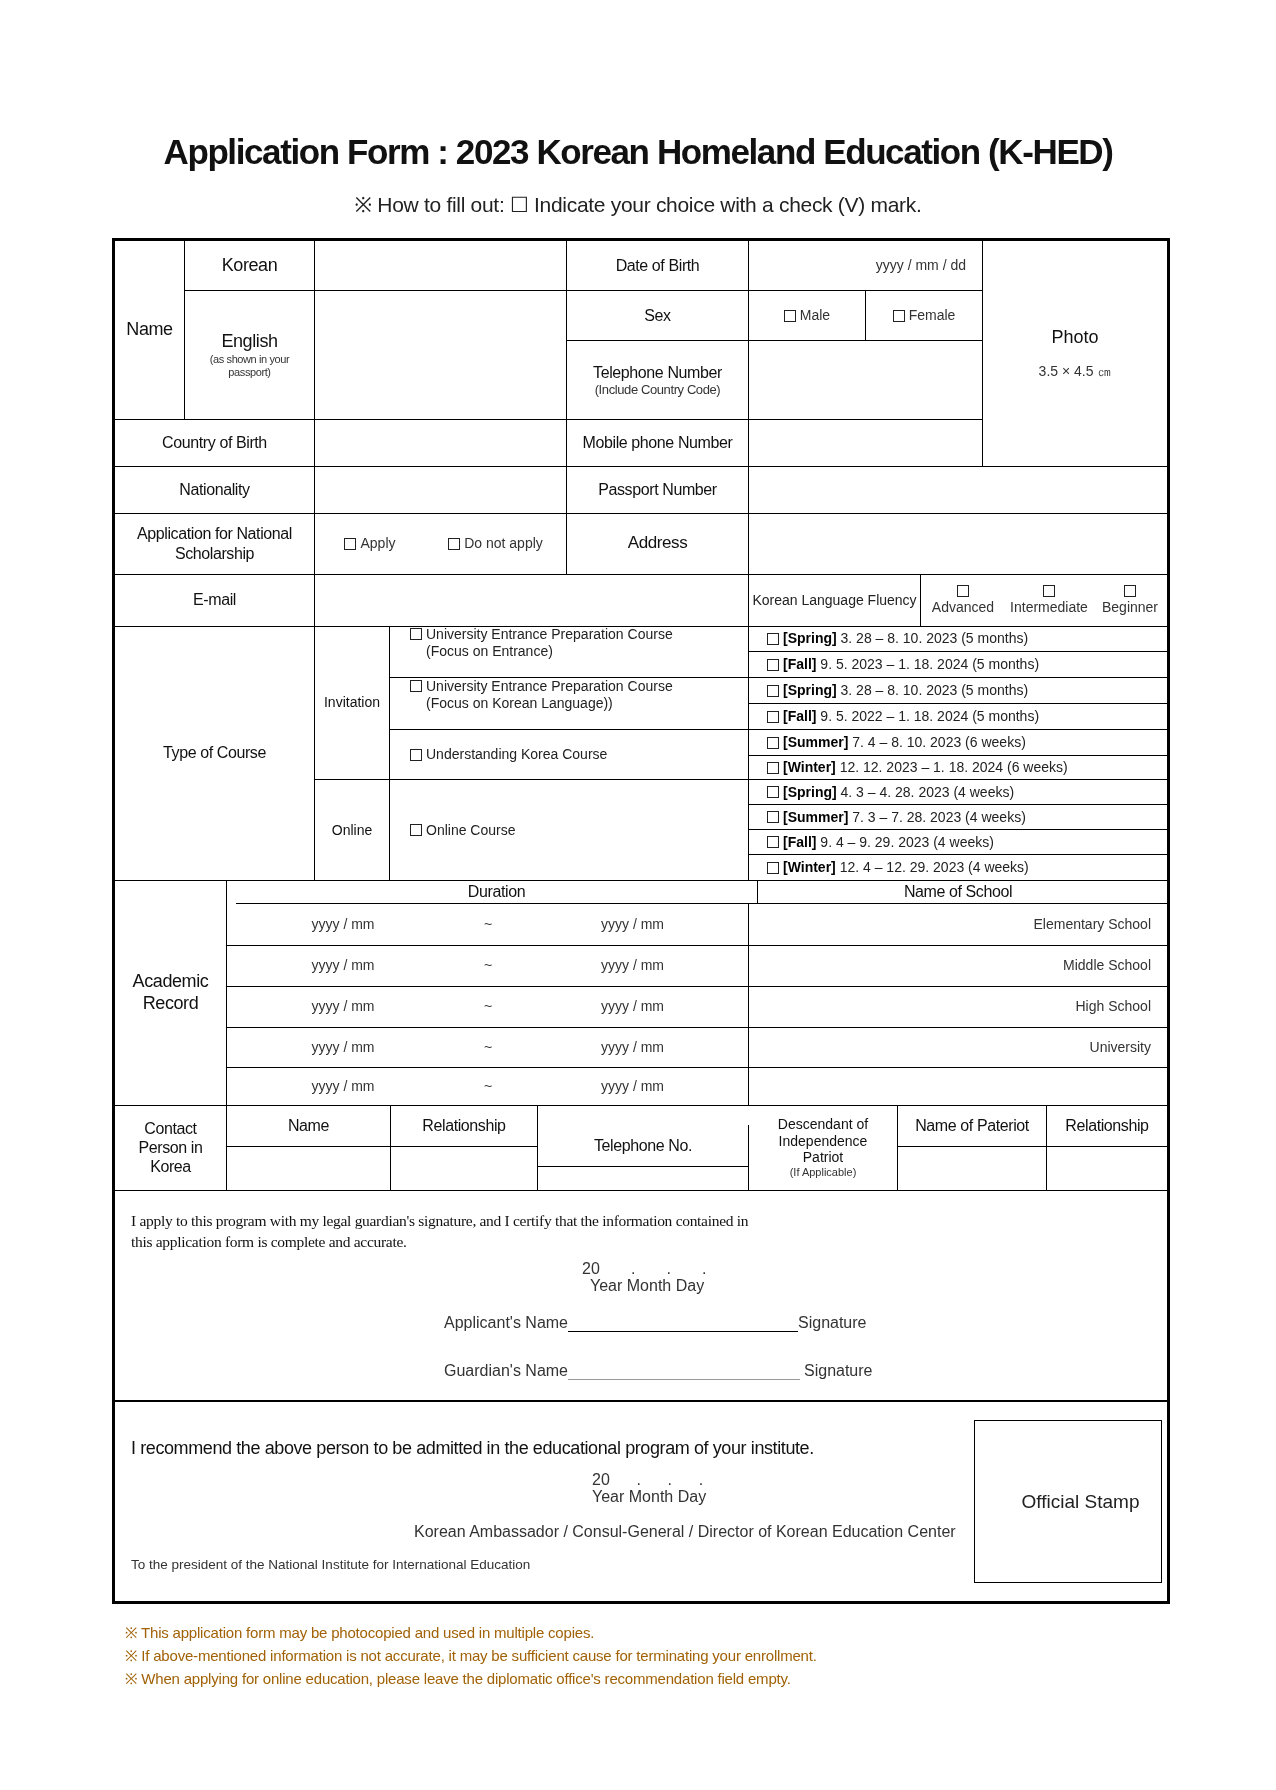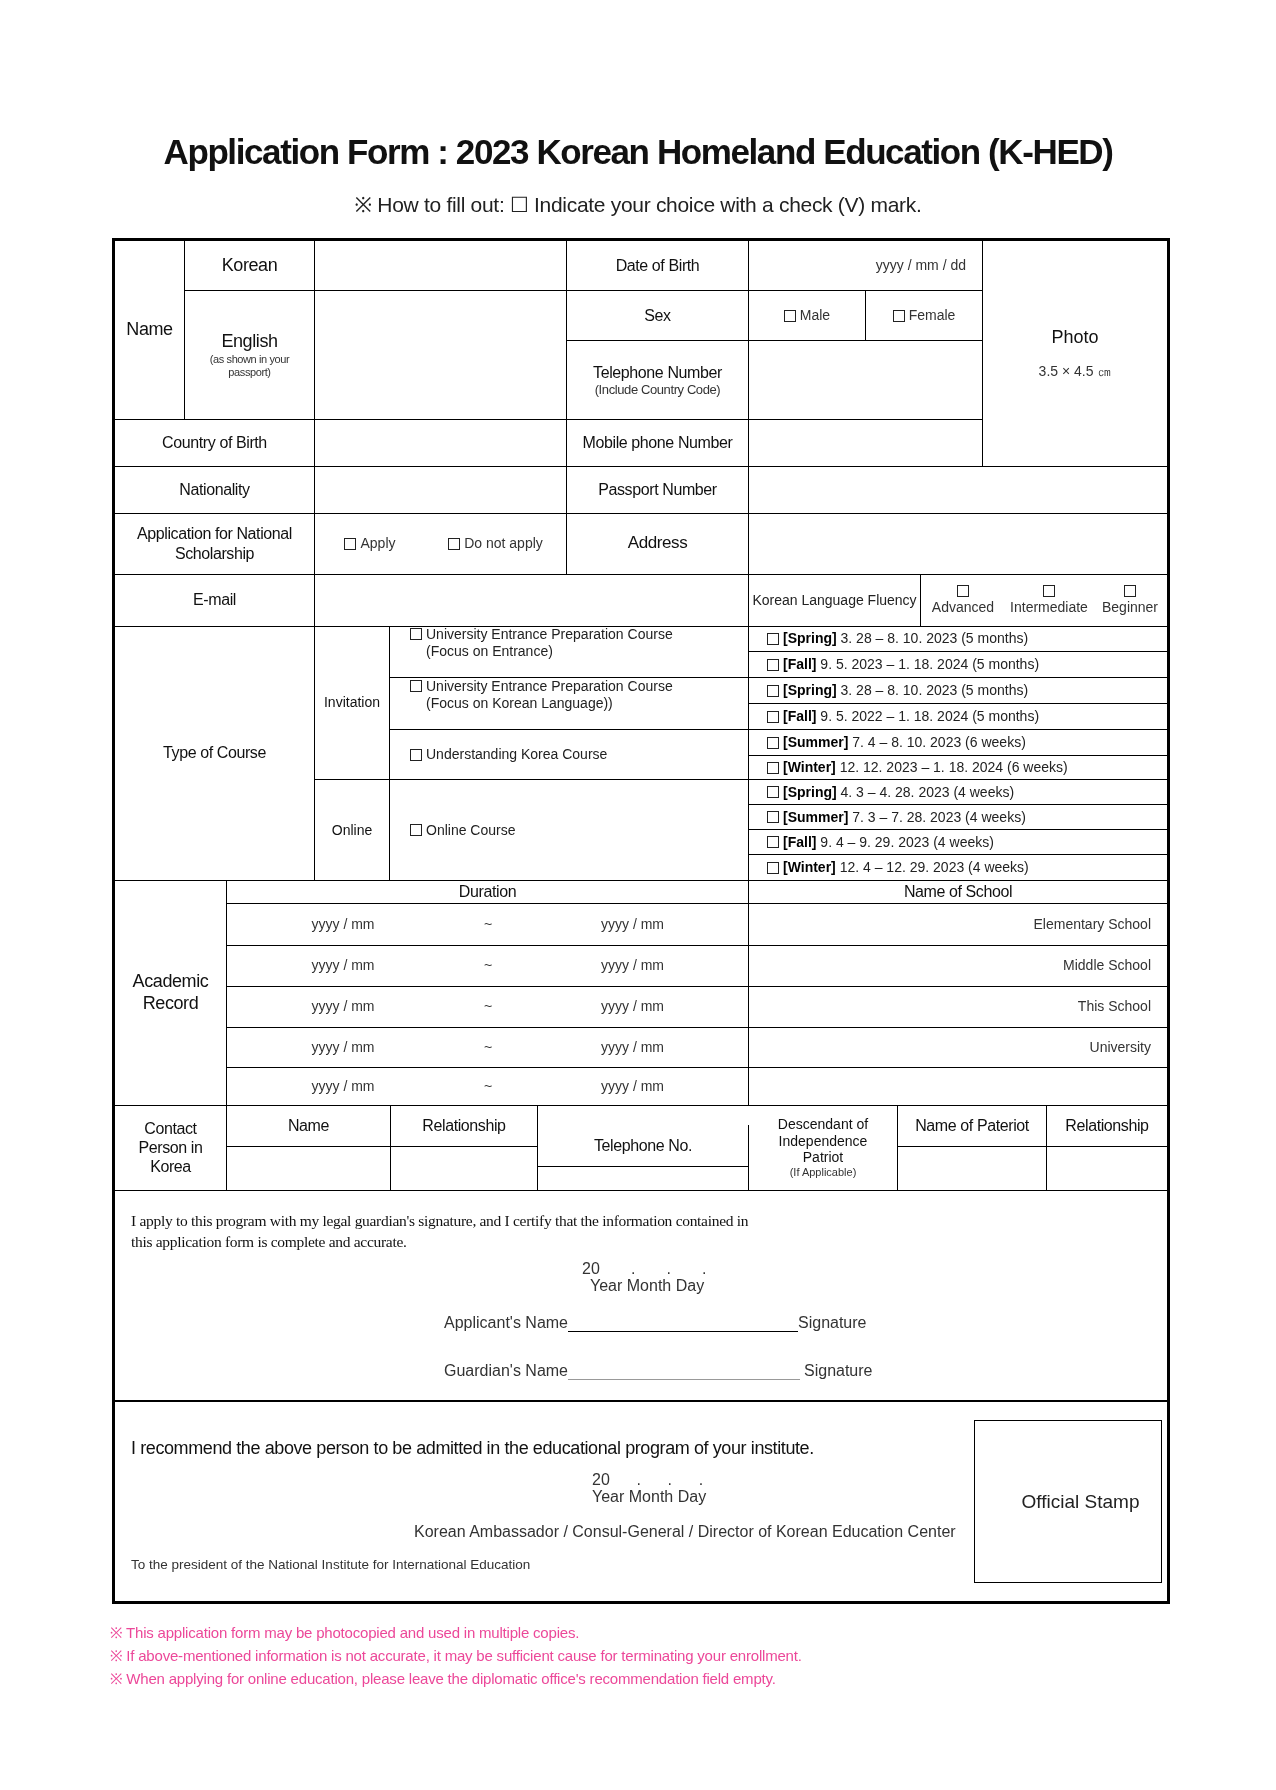--- a/index.html
+++ b/index.html
@@ -14,21 +14,21 @@
   .light { color:#333; font-size:14px; }
   .hline { position:absolute; height:0; border-top:1px solid #000; }
   .col { flex-direction:column; }
   .left { justify-content:flex-start; text-align:left; padding-left:8px; }
   .right { justify-content:flex-end; text-align:right; padding-right:16px; }
   .chk { display:inline-block; width:10px; height:10px; border:1px solid #222; margin-right:4px; vertical-align:-1px; }
   .period { font-size:14px; color:#222; }
   .period b { color:#000; }
   .stamp { position:absolute; left:974px; top:1420px; width:161px; height:161px; border:1px solid #000; display:flex; align-items:center; justify-content:center; font-size:19px; color:#222;padding-left:25px; }
   .txt { position:absolute; font-size:16px; }
-  .note { position:absolute; left:110px; font-size:15px; color:#ec4899; letter-spacing:-0.2px; }
+  .note { position:absolute; left:125px; font-size:15px; color:#a16207; letter-spacing:-0.2px; }
   .uline { display:inline-block; width:230px; border-bottom:1px solid #000; height:12px; vertical-align:bottom; }
   .uline.g { border-bottom-color:#999; }
 </style>
 </head>
 <body>
 
 <div class="title">Application Form : 2023 Korean Homeland Education (K-HED)</div>
 <div class="subtitle">※ How to fill out: ☐ Indicate your choice with a check (V) mark.</div>
 
 <div class="frame"></div>
@@ -176,21 +176,21 @@
   <div class="cell left period" style="left:0;top:179px;width:418px;height:25px;border-bottom:1px solid #000;padding-left:18px;"><span class="chk"></span><b>[Summer]</b>&nbsp;<span>7. 3 – 7. 28. 2023 (4 weeks)</span></div>
   <div class="cell left period" style="left:0;top:204px;width:418px;height:25px;border-bottom:1px solid #000;padding-left:18px;"><span class="chk"></span><b>[Fall]</b>&nbsp;<span>9. 4 – 9. 29. 2023 (4 weeks)</span></div>
   <div class="cell left period" style="left:0;top:229px;width:418px;height:25px;padding-left:18px;"><span class="chk"></span><b>[Winter]</b>&nbsp;<span>12. 4 – 12. 29. 2023 (4 weeks)</span></div>
 </div>
 
 <div class="hline" style="left:115px;top:880px;width:1052px;"></div>
 
 <div class="cell lbl" style="left:115px;top:880px;width:112px;height:225px;border-right:1px solid #000;font-size:18px;">
     <span style="width:80px;">Academic Record</span>
   </div>
-<div class="cell lbl" style="left:227px;top:880px;width:522px;height:24px;border-right:1px solid #000;border-bottom:1px solid #000;">
+<div class="cell lbl" style="left:236px;top:880px;width:522px;height:24px;border-right:1px solid #000;border-bottom:1px solid #000;">
     <span>Duration</span>
   </div>
 <div class="cell lbl" style="left:749px;top:880px;width:418px;height:24px;border-bottom:1px solid #000;">
     <span>Name of School</span>
   </div>
 
 <div style="position:absolute;left:227px;top:904px;width:940px;height:201px;">
   <div style="position:absolute;left:0;top:0;width:940px;height:41px;border-bottom:1px solid #000;">
     <div class="cell light" style="left:0;top:0;width:232px;height:41px;">
         <span>yyyy / mm</span>
@@ -223,21 +223,21 @@
     <div class="cell light" style="left:0;top:0;width:232px;height:41px;">
         <span>yyyy / mm</span>
       </div>
     <div class="cell light" style="left:232px;top:0;width:58px;height:41px;">
         <span>~</span>
       </div>
     <div class="cell light" style="left:290px;top:0;width:232px;height:41px;border-right:1px solid #000;">
         <span>yyyy / mm</span>
       </div>
     <div class="cell right light" style="left:522px;top:0;width:418px;height:41px;">
-        <span>This School</span>
+        <span>High School</span>
       </div>
   </div>
   <div style="position:absolute;left:0;top:123px;width:940px;height:40px;border-bottom:1px solid #000;">
     <div class="cell light" style="left:0;top:0;width:232px;height:40px;">
         <span>yyyy / mm</span>
       </div>
     <div class="cell light" style="left:232px;top:0;width:58px;height:40px;">
         <span>~</span>
       </div>
     <div class="cell light" style="left:290px;top:0;width:232px;height:40px;border-right:1px solid #000;">

